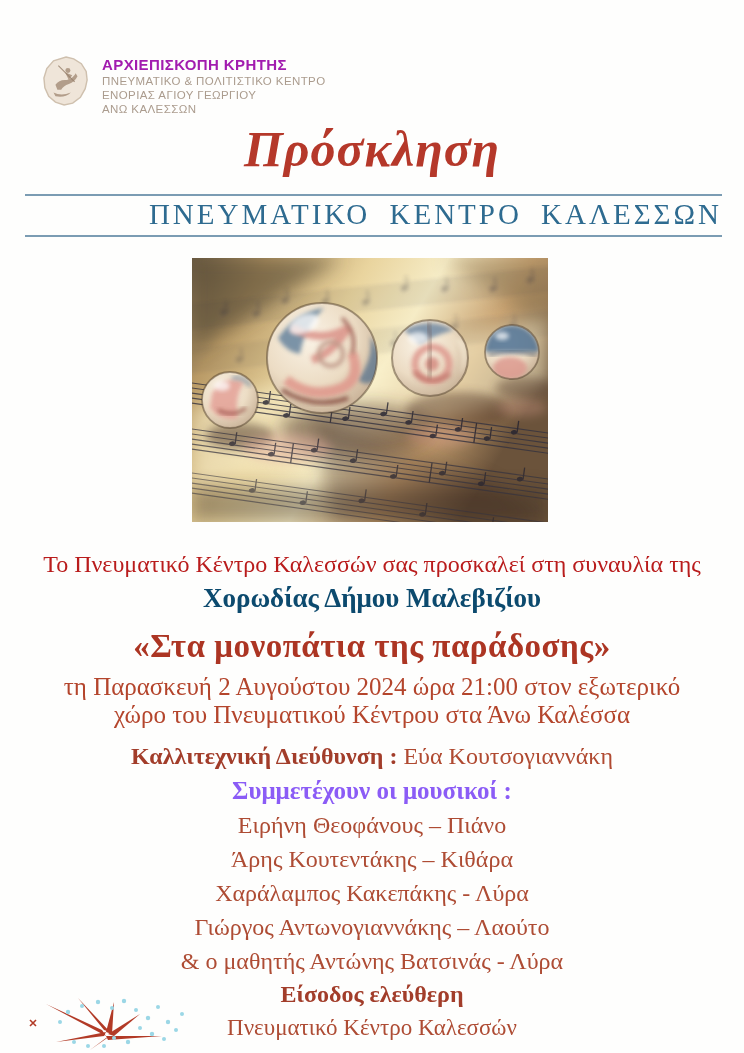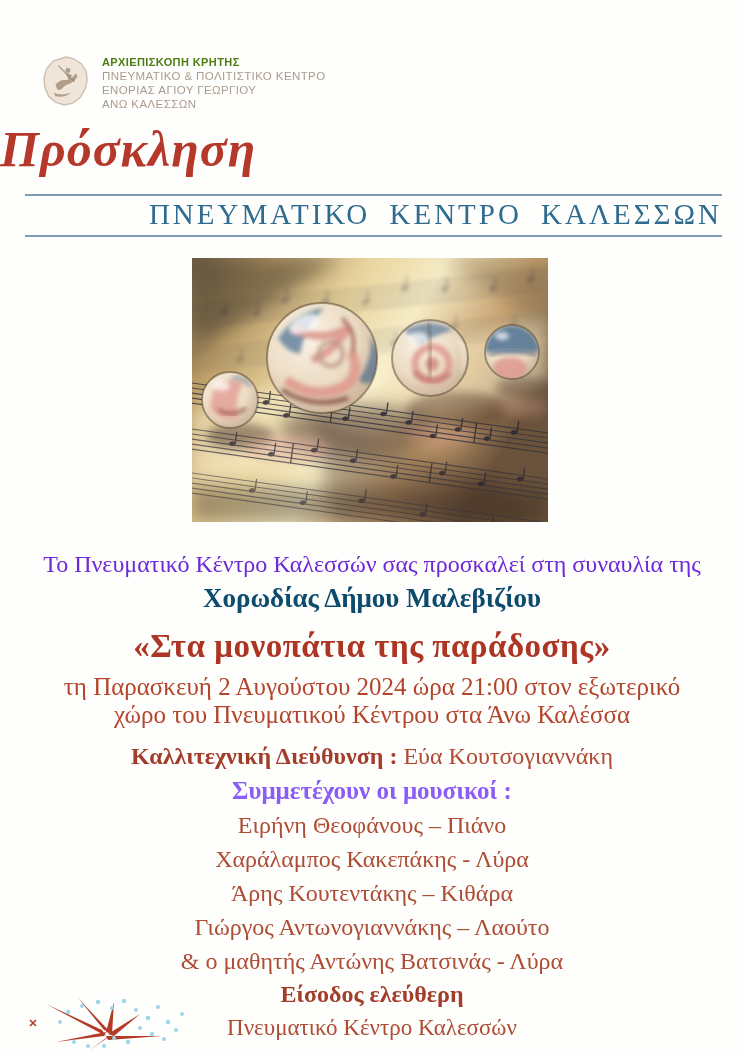--- a/index.html
+++ b/index.html
@@ -7,45 +7,45 @@
   .page {
     position:relative; width:744px; height:1053px; margin:0 auto;
     background:#fefefd; overflow:hidden;
     font-family:"Liberation Serif","DejaVu Serif",serif;
   }
 
   
   .letterhead { position:absolute; left:42px; top:54px; display:flex; align-items:flex-start; }
   .seal { width:48px; height:50px; margin-right:12px; margin-top:2px; }
   .lh-text { font-family:"Liberation Sans","DejaVu Sans",sans-serif; padding-top:2px; }
-  .lh-line1 { font-size:11px; font-weight:bold; color:#4d7c0f; letter-spacing:.4px; }
+  .lh-line1 { font-size:15px; font-weight:bold; color:#a21caf; letter-spacing:.4px; }
   .lh-line  { font-size:11.5px; color:#ab9c8e; letter-spacing:.4px; margin-top:2px; }
 
   
   .title {
-    position:absolute; top:120px; left:0; right:0; 
+    position:absolute; top:120px; left:0; right:0; text-align:center;
     font-size:50px; font-weight:bold; font-style:italic; color:#b5382a;
     letter-spacing:1px;
   }
 
   
   .banner {
     position:absolute; top:194px; left:25px; right:22px;
     border-top:2px solid #7b9cb3; border-bottom:2px solid #7b9cb3;
     text-align:right; padding:2px 0 4px 0;
     font-size:29px; color:#2e6b90; letter-spacing:3px; word-spacing:9px;
   }
 
   
   .photo { position:absolute; left:192px; top:258px; width:356px; height:264px; }
   .photo svg { display:block; }
 
   
   .content { position:absolute; top:551px; left:0; right:0; text-align:center; }
-  .l-intro      { font-size:24px; color:#6d28d9; }
+  .l-intro      { font-size:24px; color:#b91c1c; }
   .l-choir      { font-size:27px; font-weight:bold; color:#0c4a6e; margin-top:5px; }
   .l-concert    { font-size:33px; font-weight:bold; color:#ac3523; margin-top:14px; letter-spacing:.5px; }
   .l-when       { font-size:25px; color:#b4452c; line-height:1.13; margin-top:8px; }
   .l-direction  { font-size:24px; color:#b04a31; margin-top:13px; }
   .l-direction .lbl { font-weight:bold; color:#a23d2a; }
   .l-musicians-h{ font-size:25px; font-weight:bold; color:#8b5cf6; margin-top:7px; }
   .l-musician   { font-size:24px; color:#ae4c34; margin-top:7px; }
   .l-admission  { font-size:24px; font-weight:bold; color:#a23d2a; margin-top:6px; }
   .l-venue      { font-size:23px; color:#ae4c34; margin-top:7px; }
 
@@ -257,22 +257,22 @@
     <div class="l-when">
       <div>τη Παρασκευή 2 Αυγούστου 2024 ώρα 21:00 στον εξωτερικό</div>
       <div>χώρο του Πνευματικού Κέντρου στα Άνω Καλέσσα</div>
     </div>
     <div class="l-direction">
       <span class="lbl">Καλλιτεχνική Διεύθυνση :</span>
       <span>Εύα Κουτσογιαννάκη</span>
     </div>
     <div class="l-musicians-h">Συμμετέχουν οι μουσικοί :</div>
     <div class="l-musician">Ειρήνη Θεοφάνους – Πιάνο</div>
+    <div class="l-musician">Άρης Κουτεντάκης – Κιθάρα</div>
     <div class="l-musician">Χαράλαμπος Κακεπάκης - Λύρα</div>
-    <div class="l-musician">Άρης Κουτεντάκης – Κιθάρα</div>
     <div class="l-musician">Γιώργος Αντωνογιαννάκης – Λαούτο</div>
     <div class="l-musician">&amp; ο μαθητής Αντώνης Βατσινάς - Λύρα</div>
     <div class="l-admission">Είσοδος ελεύθερη</div>
     <div class="l-venue">Πνευματικό Κέντρο Καλεσσών</div>
   </div>
 
   <svg class="splash" viewBox="0 0 190 62">
     <g fill="#b23a26">
       <polygon points="30,12 86,38 90,44"></polygon>
       <polygon points="62,6 88,38 94,40"></polygon>

